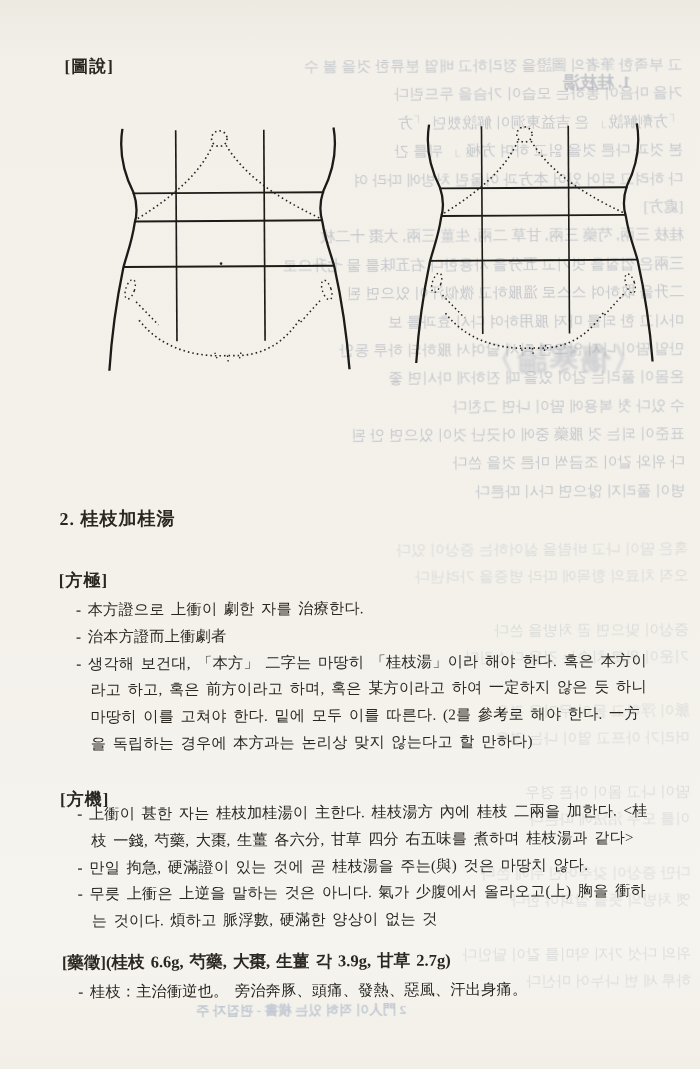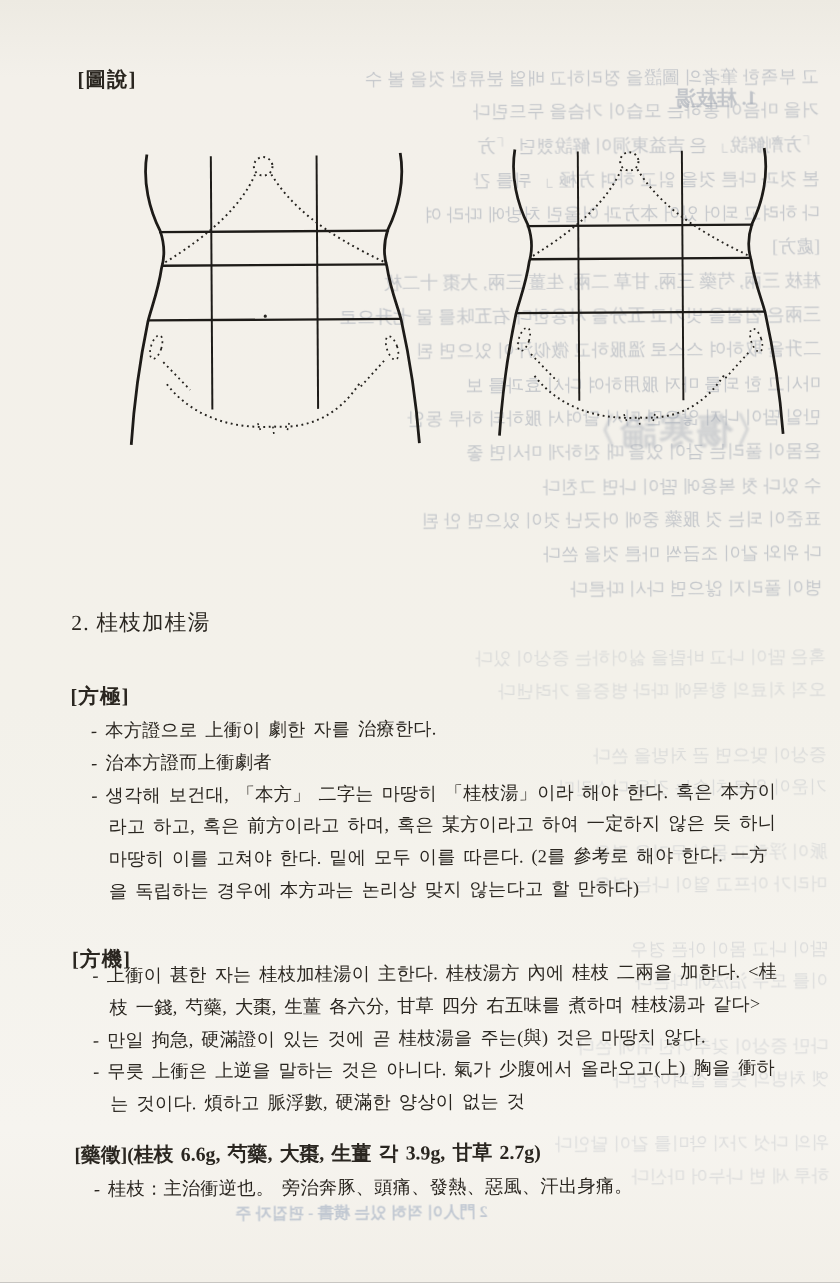--- a/index.html
+++ b/index.html
@@ -18,21 +18,21 @@
   .gh-body .bt-line{height:27px;line-height:27px;white-space:nowrap;overflow:hidden;}
   .gh-prev-heading{left:520px;top:72px;width:110px;font-size:17px;font-weight:bold;opacity:.55;white-space:nowrap;}
   .gh-big{left:420px;top:340px;width:220px;font-size:30px;font-weight:bold;letter-spacing:2px;opacity:.40;filter:blur(0.9px);white-space:nowrap;}
   .gh-footnote{left:50px;top:1001px;width:350px;font-size:13.5px;font-weight:bold;opacity:.75;color:#b1bbca;white-space:nowrap;}
   
   .content{position:absolute;inset:0;z-index:2;}
   .fig-label{position:absolute;left:64px;top:53px;font-size:17px;font-weight:bold;letter-spacing:1px;}
   .figure{position:absolute;}
   .fig-left{left:103px;top:127px;}
   .fig-right{left:410px;top:124px;}
-  .heading{position:absolute;left:56px;top:505px;font-size:18px;font-weight:normal;letter-spacing:1px;white-space:nowrap;}
+  .heading{position:absolute;left:56px;top:505px;font-size:18px;font-weight:bold;letter-spacing:1px;white-space:nowrap;}
   .sec-label{position:absolute;left:55px;font-size:17px;font-weight:bold;letter-spacing:1px;white-space:nowrap;text-align:center;}
   .lbl-banggeuk{top:567px;}
   .lbl-banggi{top:786px;}
   .block{position:absolute;left:55px;width:625px;}
   .blk-banggeuk{top:595px;}
   .blk-banggi{top:799px;}
   .blk-yakjing-line{top:977px;}
   .tline{height:26.8px;line-height:26.8px;font-size:15.2px;word-spacing:2.5px;letter-spacing:.2px;white-space:nowrap;}
   .b{padding-left:17px;}
   .c{padding-left:31px;}

